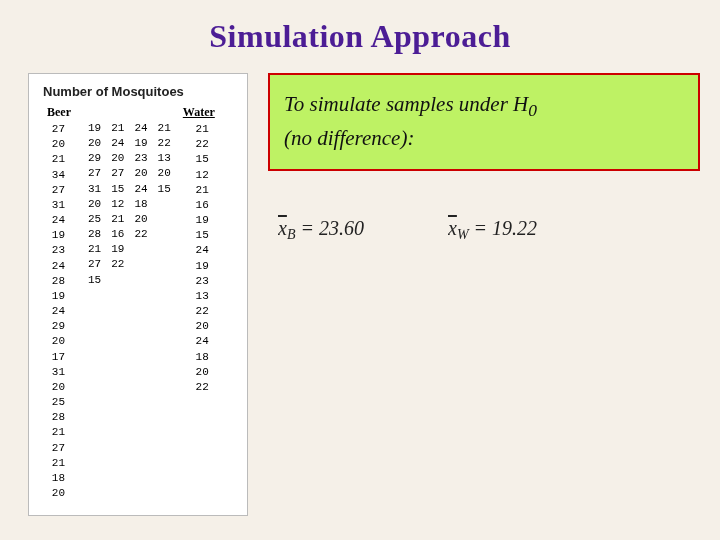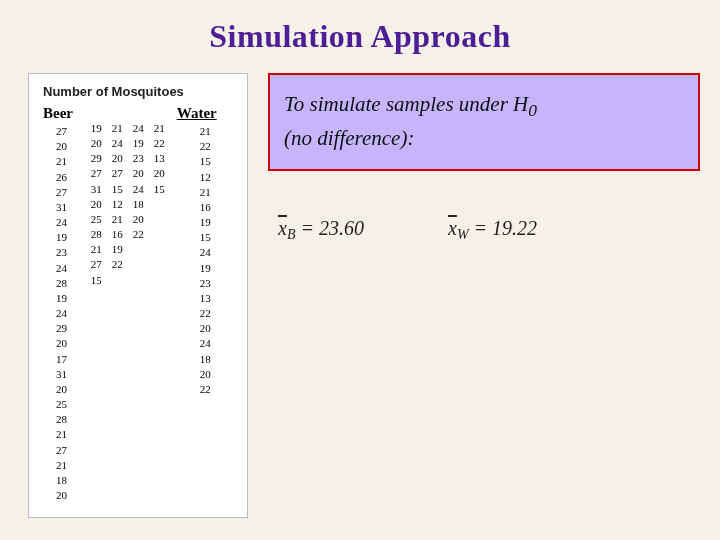--- a/index.html
+++ b/index.html
@@ -47,46 +47,46 @@
     .data-table {
       display: flex;
       flex-direction: row;
       gap: 0px;
     }
     .data-col {
       display: flex;
       flex-direction: column;
       align-items: flex-end;
       font-size: 11px;
-      font-family: Liberation Serif, serif;
+      font-family: Liberation Mono, monospace;
       line-height: 1.38;
       padding-right: 6px;
     }
     .data-col.beer-main {
       min-width: 28px;
     }
     .col-header {
       font-weight: bold;
-      font-size: 15px;
+      font-size: 12px;
       margin-bottom: 2px;
     }
     .col-header.water-header {
       text-align: right;
       text-decoration: underline;
     }
     .right-section {
       flex: 1;
       display: flex;
       flex-direction: column;
       padding-top: 0px;
     }
     .info-box {
       border: 2px solid #cc0000;
       padding: 14px 18px 14px 14px;
-      background: #c4b5fd;
+      background: #bef264;
       font-size: 20px;
       font-style: italic;
       color: #222;
       line-height: 1.5;
       margin-bottom: 30px;
       min-height: 90px;
       display: flex;
       align-items: center;
     }
     .info-box-text {
@@ -123,21 +123,21 @@
   <div class="table-panel">
     <div class="table-panel-title">Number of Mosquitoes</div>
     <div class="data-table">
 
       <div style="display:flex;flex-direction:column;align-items:flex-end;margin-right:10px;">
         <div class="col-header">Beer</div>
         <div id="beer-col-main" class="data-col beer-main">
             <div>27</div>
             <div>20</div>
             <div>21</div>
-            <div>26</div>
+            <div>34</div>
             <div>27</div>
             <div>31</div>
             <div>24</div>
             <div>19</div>
             <div>23</div>
             <div>24</div>
             <div>28</div>
             <div>19</div>
             <div>24</div>
             <div>29</div>

